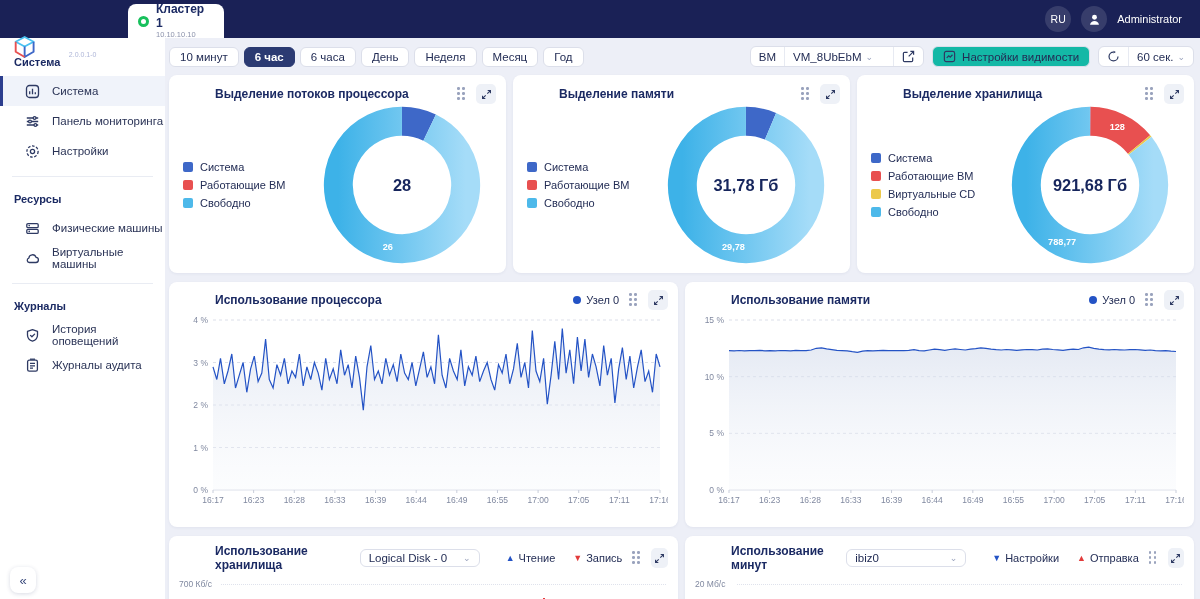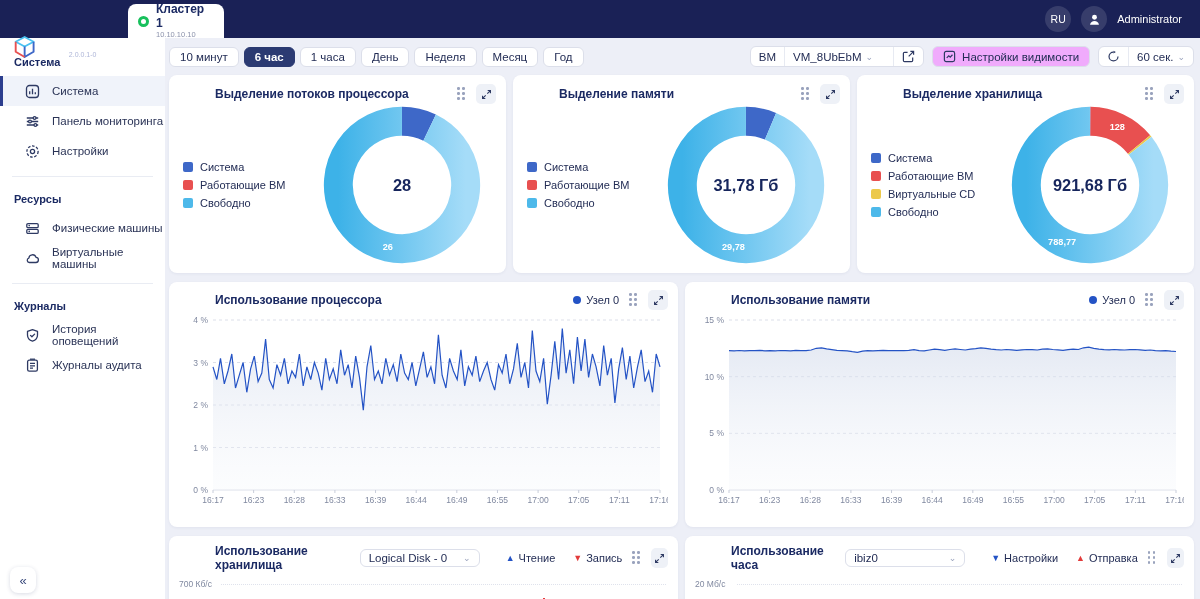--- a/index.html
+++ b/index.html
@@ -39,21 +39,21 @@
   .toolbar { display:flex; align-items:center; margin:2px 0 8px; }
   .range-btn { background:#fff; border:1px solid #dcdfea; border-radius:6px; padding:3px 10px;
     font-size:11.5px; color:#232d55; margin-right:5px; cursor:pointer; font-family:inherit;text-align:right;}
   .range-btn.active { background:#2b3a72; border-color:#2b3a72; color:#fff; font-weight:bold; }
   .tb-spacer { flex:1; }
   .group { display:flex; align-items:center; background:#fff; border:1px solid #dcdfea;
     border-radius:6px; font-size:11.5px; color:#232d55; margin-left:8px; overflow:hidden;}
   .group > * { padding:3px 8px; }
   .group .gsep { border-left:1px solid #e7eaf2; align-self:stretch; padding:0; }
   .chev { color:#9aa3bd; font-size:9px; margin-left:4px; }
-  .vis-btn { display:flex; align-items:center; gap:6px; background:#f0abfc; border:1px solid #dcdfea;
+  .vis-btn { display:flex; align-items:center; gap:6px; background:#14b8a6; border:1px solid #dcdfea;
     border-radius:6px; padding:3px 10px; font-size:11.5px; color:#232d55; margin-left:8px; cursor:pointer; font-family:inherit;}
   
   .row { display:flex; gap:7px; margin-bottom:9px; }
   .card { background:#fff; border-radius:8px; box-shadow:0 1px 3px rgba(40,50,100,.06); position:relative; }
   .card-donut { width:calc((100% - 14px)/3); height:198px; padding:9px 10px; }
   .card-line  { width:calc((100% - 7px)/2);  height:245px; padding:8px 10px 4px; }
   .card-spike { width:calc((100% - 7px)/2);  height:160px; padding:8px 10px; }
   .card-hd { display:flex; align-items:center; gap:8px; }
   .card-title { font-size:12px; font-weight:bold; color:#1b2a63;padding-left:36px; }
   .hd-spacer { flex:1; }
@@ -175,21 +175,21 @@
     </svg>
     <span>Журналы аудита</span>
   </div>
 </div>
 <div class="collapse-btn">«</div>
 
 <div class="main">
   <div class="toolbar">
     <button class="range-btn">10 минут</button>
     <button class="range-btn active">6 час</button>
-    <button class="range-btn">1 часа</button>
+    <button class="range-btn">6 часа</button>
     <button class="range-btn">День</button>
     <button class="range-btn">Неделя</button>
     <button class="range-btn">Месяц</button>
     <button class="range-btn">Год</button>
     <div class="tb-spacer"></div>
     <div class="group">
       <span>ВМ</span>
       <span class="gsep"></span>
       <span style="display:flex;align-items:center;min-width:108px;">
         <span>VM_8UbEbM</span>
@@ -555,21 +555,21 @@
           </div>
           <div class="gridrow" style="top: 29px;">
             <span class="glabel">600 Кб/с</span>
           </div>
           <div class="spike" style="left: 283.017px; top: 29.06px; height: 270.94px;"></div>
           <div class="spike" style="left: 364.492px; top: 21.78px; height: 278.22px;"></div>
         </div>
     </div>
     <div class="card card-spike">
       <div class="card-hd">
-        <span class="card-title">Использование часа</span>
+        <span class="card-title">Использование минут</span>
         <span class="sel-box">
           <span>ibiz0</span>
           <span class="chev">⌄</span>
         </span>
         <div class="hd-spacer"></div>
         <span class="tri-legend">
           <span class="tri blue">▼</span>
           <span>Настройки</span>
         </span>
         <span class="tri-legend">

